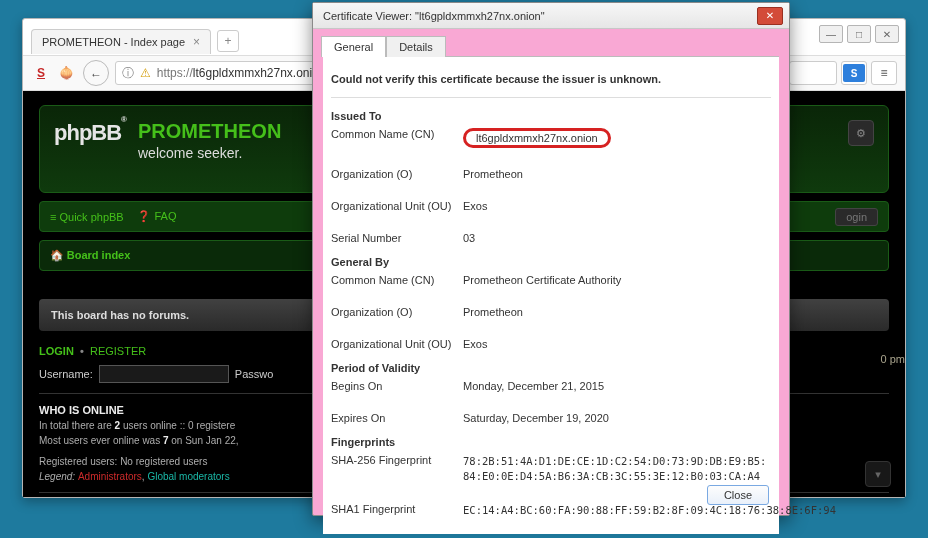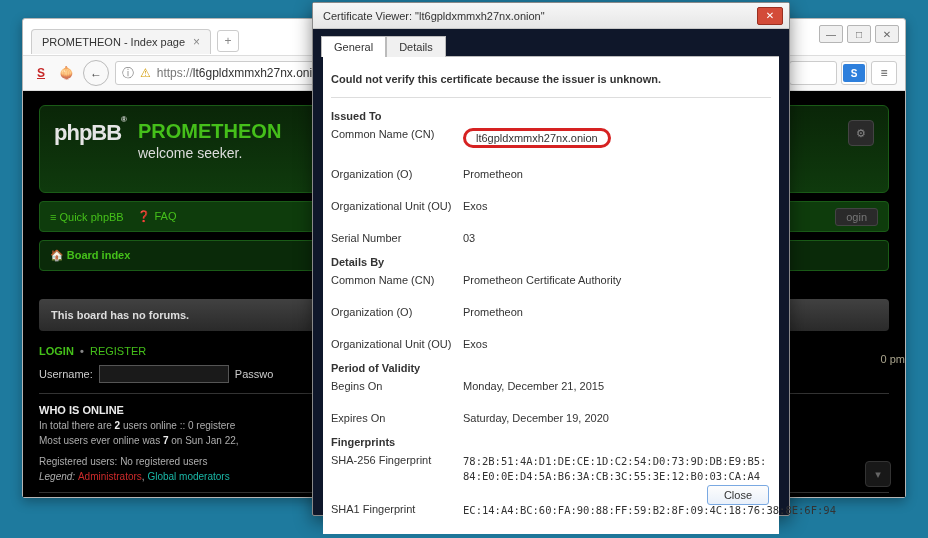--- a/index.html
+++ b/index.html
@@ -208,21 +208,21 @@
     color:#666; display:flex;align-items:center;justify-content:center;
   }
 
   
   .cert {
     position: absolute;
     top: 2px;
     left: 312px;
     width: 478px;
     height: 514px;
-    background: #0f172a;
+    background: #f9a8d4;
     border: 1px solid #8a8a8a;
     box-shadow: 0 6px 18px rgba(0,0,0,.45);
     border-radius: 2px;
     font-size: 11px;
     color: #333;
   }
   .cert-title {
     height: 26px;
     background: linear-gradient(#f7f7f7,#e6e6e6);
     border-bottom:1px solid #c7c7c7;
@@ -406,21 +406,21 @@
       <div class="k">Common Name (CN)</div>
       <div class="v"><span class="red-oval">lt6gpldxmmxh27nx.onion</span></div>
       <div class="k">Organization (O)</div>
       <div class="v">Prometheon</div>
       <div class="k">Organizational Unit (OU)</div>
       <div class="v">Exos</div>
       <div class="k">Serial Number</div>
       <div class="v">03</div>
     </div>
 
-    <h5 style="margin-top:12px;">Details By</h5>
+    <h5 style="margin-top:12px;">General By</h5>
     <div class="kv">
       <div class="k">Common Name (CN)</div>
       <div class="v">Prometheon Certificate Authority</div>
       <div class="k">Organization (O)</div>
       <div class="v">Prometheon</div>
       <div class="k">Organizational Unit (OU)</div>
       <div class="v">Exos</div>
     </div>
 
     <h5 style="margin-top:12px;">Period of Validity</h5>

